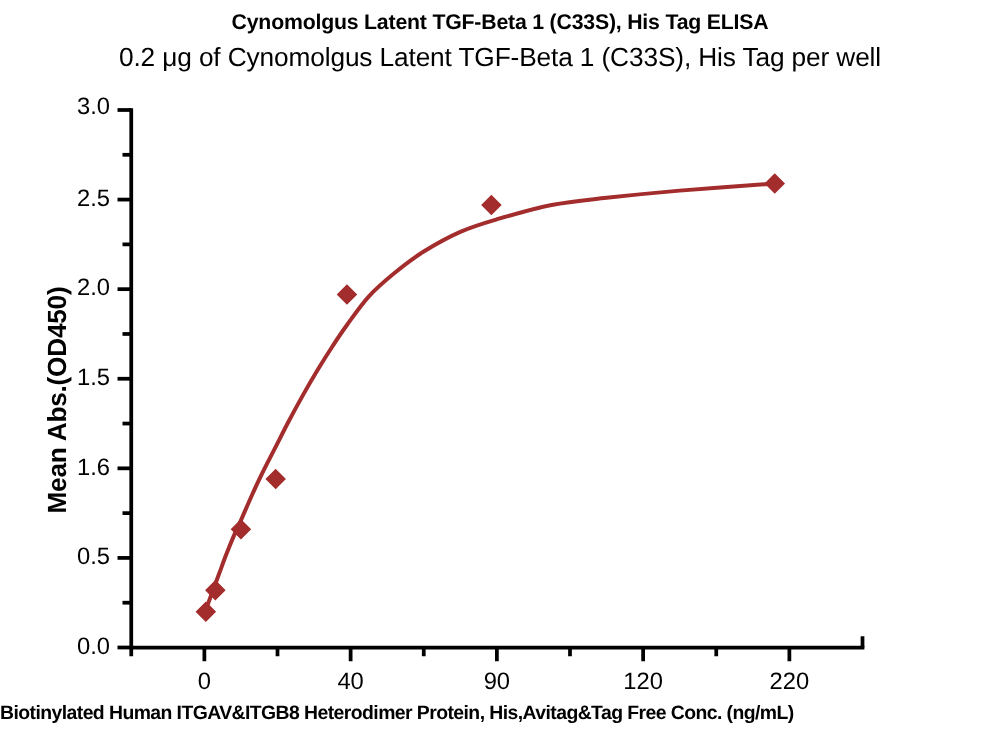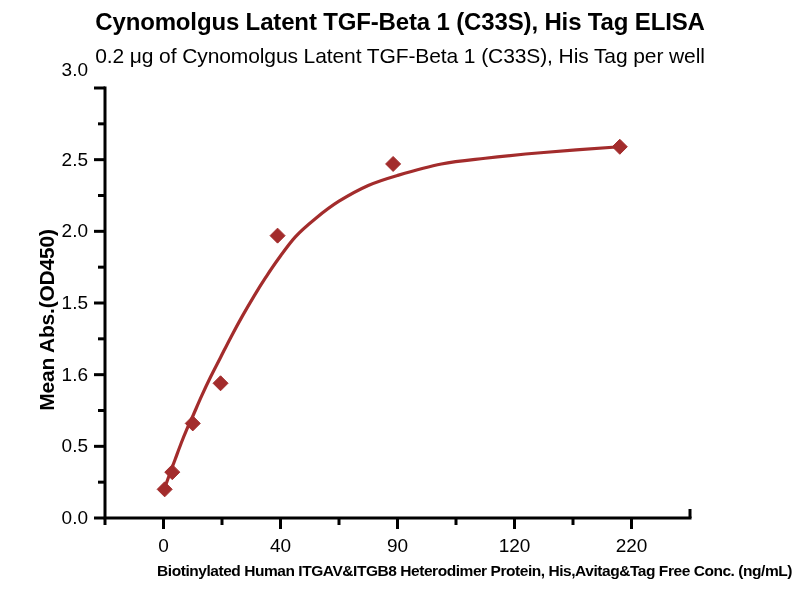--- a/index.html
+++ b/index.html
@@ -27,21 +27,21 @@
 
   
   #title-block {
     position: absolute;
     left: 0;
     top: 8px;
     width: 800px;
     text-align: center;
   }
   #chart-title {
-    font-size: 24px;
+    font-size: 17px;
     font-weight: bold;
     letter-spacing: -0.15px;
     line-height: 1.2;
     white-space: nowrap;
   }
   #chart-subtitle {
     font-size: 21px;
     font-weight: normal;
     letter-spacing: -0.1px;
     line-height: 1.2;
@@ -62,22 +62,22 @@
     font-size: 21px;
     font-weight: bold;
     letter-spacing: -0.2px;
     white-space: nowrap;
     line-height: 34px;
   }
   #xlabel {
     position: absolute;
     left: 0;
     top: 562px;
-    width: 792px;
-    text-align: right;
+    width: 692px;
+    text-align: left;
     font-size: 15.5px;
     font-weight: bold;
     letter-spacing: -0.45px;
     white-space: nowrap;
   }
 
   
   .ytick-label {
     position: absolute;
     right: 0;
@@ -127,21 +127,21 @@
 
   <div id="xlabel">Biotinylated Human ITGAV&amp;ITGB8 Heterodimer Protein, His,Avitag&amp;Tag Free Conc. (ng/mL)</div>
 
   <div id="ytick-labels">
       <div class="ytick-label" style="top: 508px; text-align: right;">0.0</div>
       <div class="ytick-label" style="top: 436.333px;">0.5</div>
       <div class="ytick-label" style="top: 364.667px;">1.6</div>
       <div class="ytick-label" style="top: 293px;">1.5</div>
       <div class="ytick-label" style="top: 221.333px;">2.0</div>
       <div class="ytick-label" style="top: 149.667px; text-align: right;">2.5</div>
-      <div class="ytick-label" style="top: 60px;">3.0</div>
+      <div class="ytick-label" style="top: 76px;">3.0</div>
     </div>
   <div id="xtick-labels">
       <div class="xtick-label" style="left: 163.5px; top: 536px;">0</div>
       <div class="xtick-label" style="left: 280.5px; top: 536px;">40</div>
       <div class="xtick-label" style="left: 397.5px; top: 536px;">90</div>
       <div class="xtick-label" style="left: 514.5px; top: 536px;">120</div>
       <div class="xtick-label" style="left: 631.5px; top: 536px;">220</div>
     </div>
 
   <svg id="plot" width="800" height="600">

